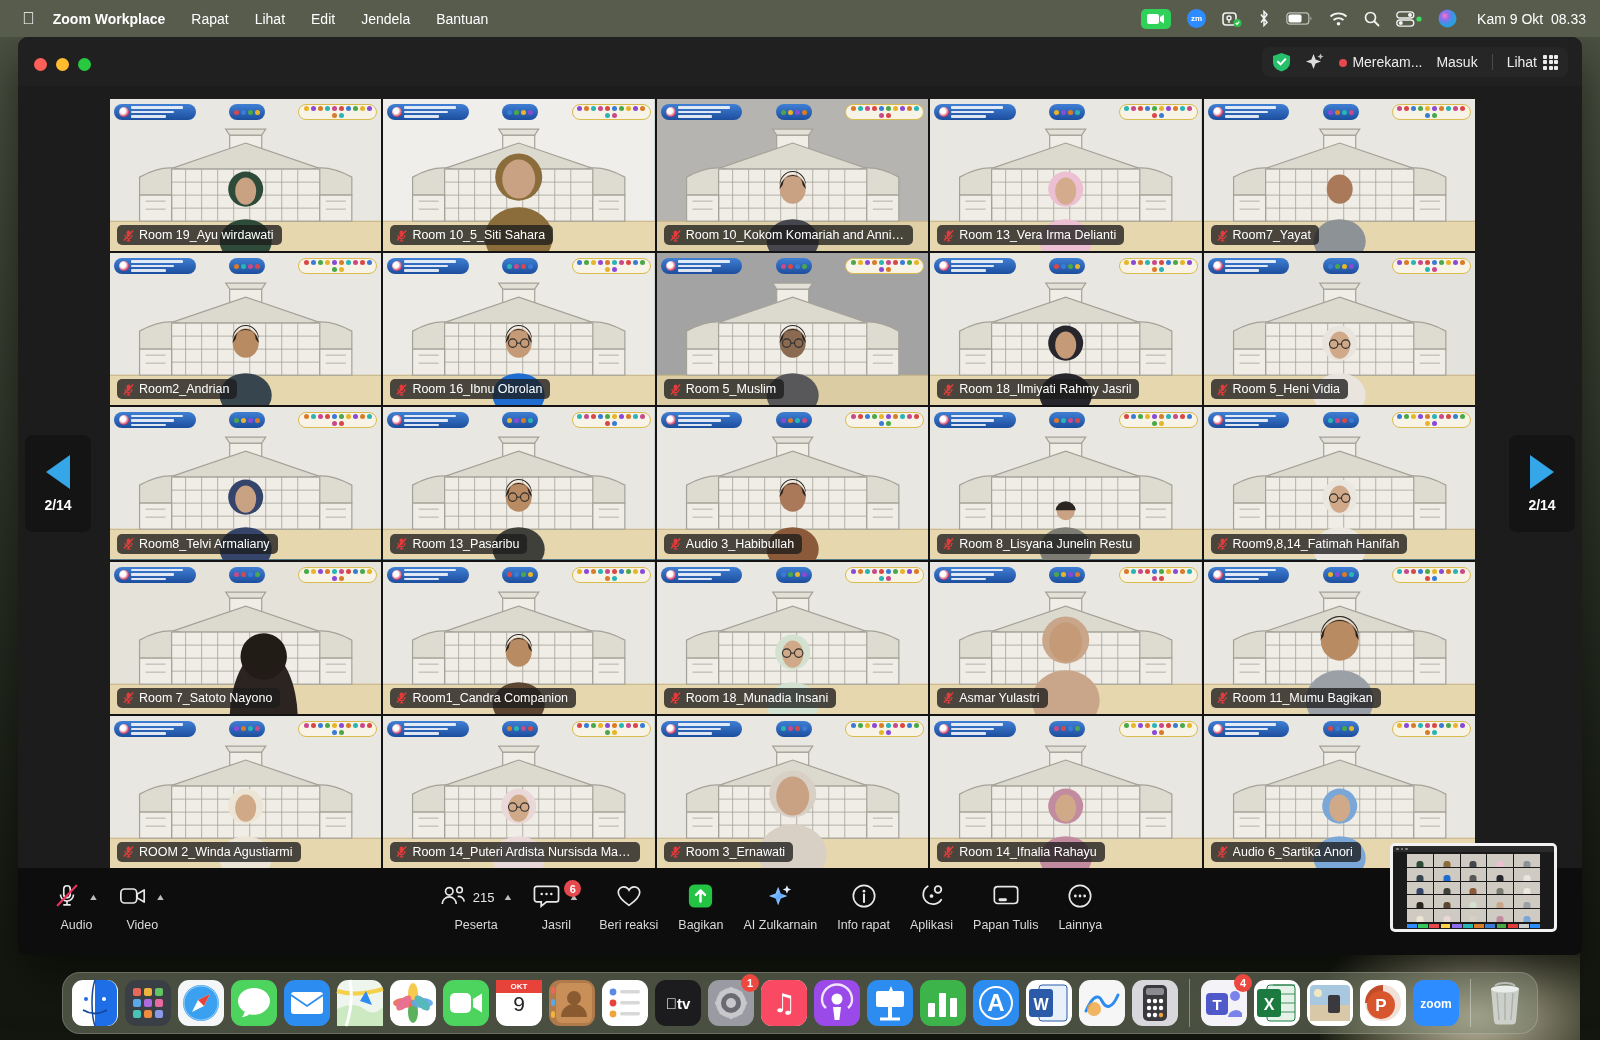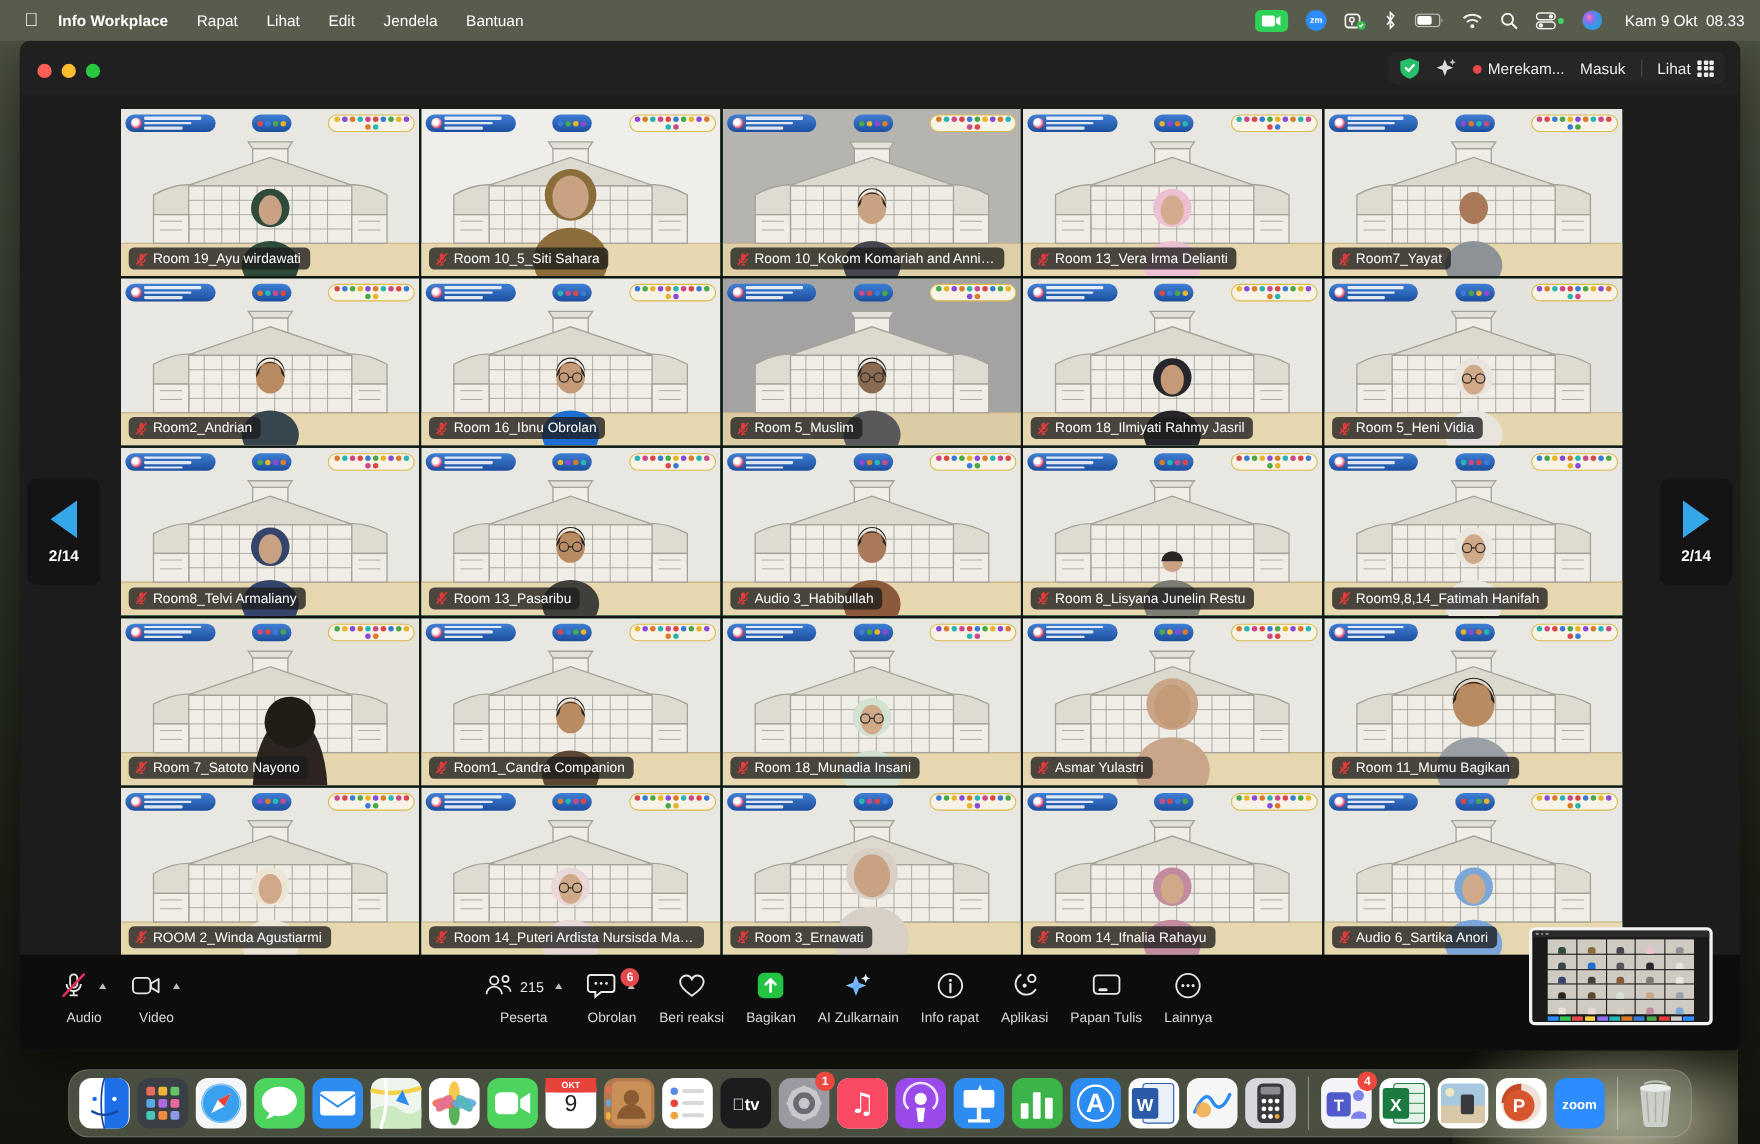--- a/index.html
+++ b/index.html
@@ -32,21 +32,21 @@
     background:#262626; border-radius:8px; padding:0 10px; color:#ececec; font-size:14px; }
   .rec-dot { width:8px; height:8px; border-radius:50%; background:#e5484d; display:inline-block; margin-right:5px; }
   .hdr-div { width:1px; height:16px; background:#4a4a4a; }
   .grid-icon { display:grid; grid-template-columns:repeat(3,4px); grid-gap:1.5px; margin-left:6px; }
   .grid-icon i { width:4px; height:4px; background:#ececec; border-radius:1px; }
 
   
   #gallery-wrap { position:absolute; left:92px; right:107px; top:62px; bottom:87px; }
   #gallery { width:100%; height:100%; display:grid; grid-template-columns:repeat(5,1fr); grid-template-rows:repeat(5,1fr);
     gap:2px; background:#141414; }
-  .tile { position:relative; overflow:hidden; background:#14532d; }
+  .tile { position:relative; overflow:hidden; background:#0c4a6e; }
   .tile svg.scene { position:absolute; inset:0; width:100%; height:100%; }
   .banner { position:absolute; top:4px; left:4px; right:4px; height:18px; display:flex; align-items:center; justify-content:space-between; z-index:3; }
   .pill { height:16px; border-radius:8px; display:flex; align-items:center; padding:0 5px; gap:2px; }
   .pill-left { background:linear-gradient(#3f7fd4,#1d4e9e); width:31%; }
   .pill-mid { background:linear-gradient(#3f7fd4,#1d4e9e); }
   .pill-right { background:#f7f3e7; border:1px solid #d9bb4e; flex-wrap:wrap; width:30%; justify-content:center; padding:1px 4px; }
   .logo-dot { width:10px; height:10px; border-radius:50%; background:radial-gradient(circle at 40% 40%, #fff 30%, #d0335a 70%); flex:0 0 auto; }
   .pbar { height:2.5px; background:rgba(255,255,255,.85); border-radius:1px; }
   .dot { width:5px; height:5px; border-radius:50%; display:inline-block; flex:0 0 auto; }
   .name-tag { position:absolute; left:7px; bottom:6px; max-width:92%; background:rgba(28,28,28,.78); color:#fff;
@@ -95,21 +95,21 @@
     font-size:11px; display:flex; align-items:center; justify-content:center; font-weight:bold; padding:0 4px; }
   .dock-divider { width:1px; height:48px; background:rgba(255,255,255,.35); margin:0 5px; }
 </style>
 </head>
 <body>
 
 <div class="light-patch"></div>
 
 <div id="menubar">
   <span class="apple"></span>
-  <span class="appname">Info Workplace</span>
+  <span class="appname">Zoom Workplace</span>
   <span id="menu-left"><span class="menu-item">Rapat</span><span class="menu-item">Lihat</span><span class="menu-item">Edit</span><span class="menu-item">Jendela</span><span class="menu-item">Bantuan</span></span>
   <div id="menu-right">
     <span class="mb-ic cam-pill">
       <svg width="18" height="12" viewBox="0 0 18 12">
           <rect x="0" y="1" width="12" height="10" rx="2" fill="#fff"></rect>
           <path d="M13 4 L17 1.5 V10.5 L13 8 Z" fill="#fff"></path>
         </svg>
     </span>
     <span class="mb-ic zm-circle">zm</span>
     <span class="mb-ic">
@@ -2015,21 +2015,21 @@
         <div class="tb-item">
           <div class="tb-icon-row">
             <span><svg width="27" height="26" viewBox="0 0 28 26">
                 <path d="M4 3 h20 a2.5 2.5 0 0 1 2.5 2.5 v11 a2.5 2.5 0 0 1 -2.5 2.5 h-10 l-5.5 4.5 v-4.5 h-4.5 a2.5 2.5 0 0 1 -2.5 -2.5 v-11 A2.5 2.5 0 0 1 4 3 Z" fill="none" stroke="#e8e8e8" stroke-width="1.8"></path>
                 <circle cx="9" cy="11" r="1.3" fill="#e8e8e8"></circle>
                 <circle cx="14" cy="11" r="1.3" fill="#e8e8e8"></circle>
                 <circle cx="19" cy="11" r="1.3" fill="#e8e8e8"></circle>
               </svg></span>
             <span class="chev">▲</span>
           </div>
-          <span class="tb-label">Obrolan</span>
+          <span class="tb-label">Jasril</span>
           <span class="tb-badge">6</span>
         </div>
         <div class="tb-item">
           <div class="tb-icon-row">
             <span><svg width="28" height="26" viewBox="0 0 30 26">
                 <path d="M15 23 C8 18 3.5 14 3.5 9.2 C3.5 5.8 6.2 3.2 9.5 3.2 C12 3.2 14 4.8 15 6.8 C16 4.8 18 3.2 20.5 3.2 C23.8 3.2 26.5 5.8 26.5 9.2 C26.5 14 22 18 15 23 Z" fill="none" stroke="#e8e8e8" stroke-width="1.8"></path>
               </svg></span>
           </div>
           <span class="tb-label">Beri reaksi</span>
         </div>

